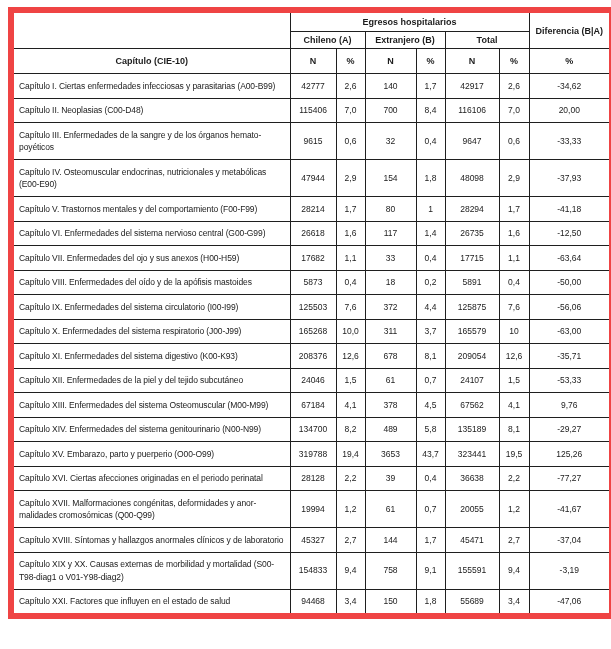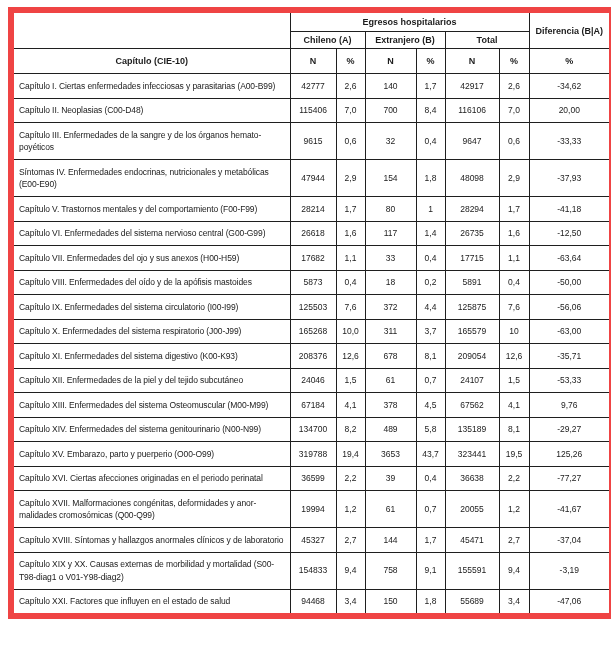--- a/index.html
+++ b/index.html
@@ -122,21 +122,21 @@
     <td class="num">9615</td>
     <td class="num">0,6</td>
     <td class="num">32</td>
     <td class="num">0,4</td>
     <td class="num">9647</td>
     <td class="num">0,6</td>
     <td class="num">-33,33</td>
   </tr>
 
   <tr>
-    <td class="label">Síntomas IV. Enfermedades endocrinas, nutricionales y metabólicas (E00-E90)</td>
+    <td class="label">Capítulo IV. Osteomuscular endocrinas, nutricionales y metabólicas (E00-E90)</td>
     <td class="num">47944</td>
     <td class="num">2,9</td>
     <td class="num">154</td>
     <td class="num">1,8</td>
     <td class="num">48098</td>
     <td class="num">2,9</td>
     <td class="num">-37,93</td>
   </tr>
 
   <tr>
@@ -255,21 +255,21 @@
     <td class="num">19,4</td>
     <td class="num">3653</td>
     <td class="num">43,7</td>
     <td class="num">323441</td>
     <td class="num">19,5</td>
     <td class="num">125,26</td>
   </tr>
 
   <tr>
     <td class="label">Capítulo XVI. Ciertas afecciones originadas en el periodo perinatal</td>
-    <td class="num">36599</td>
+    <td class="num">28128</td>
     <td class="num">2,2</td>
     <td class="num">39</td>
     <td class="num">0,4</td>
     <td class="num">36638</td>
     <td class="num">2,2</td>
     <td class="num">-77,27</td>
   </tr>
 
   <tr>
     <td class="label">Capítulo XVII. Malformaciones congénitas, deformidades y anor-malidades cromosómicas (Q00-Q99)</td>

